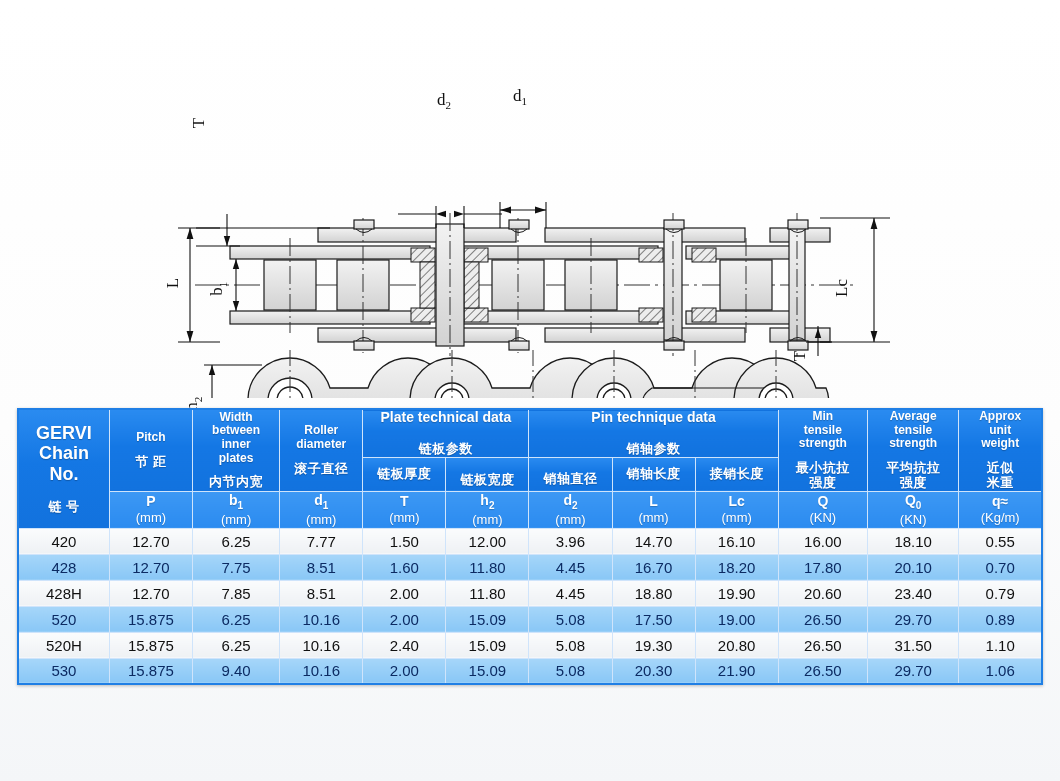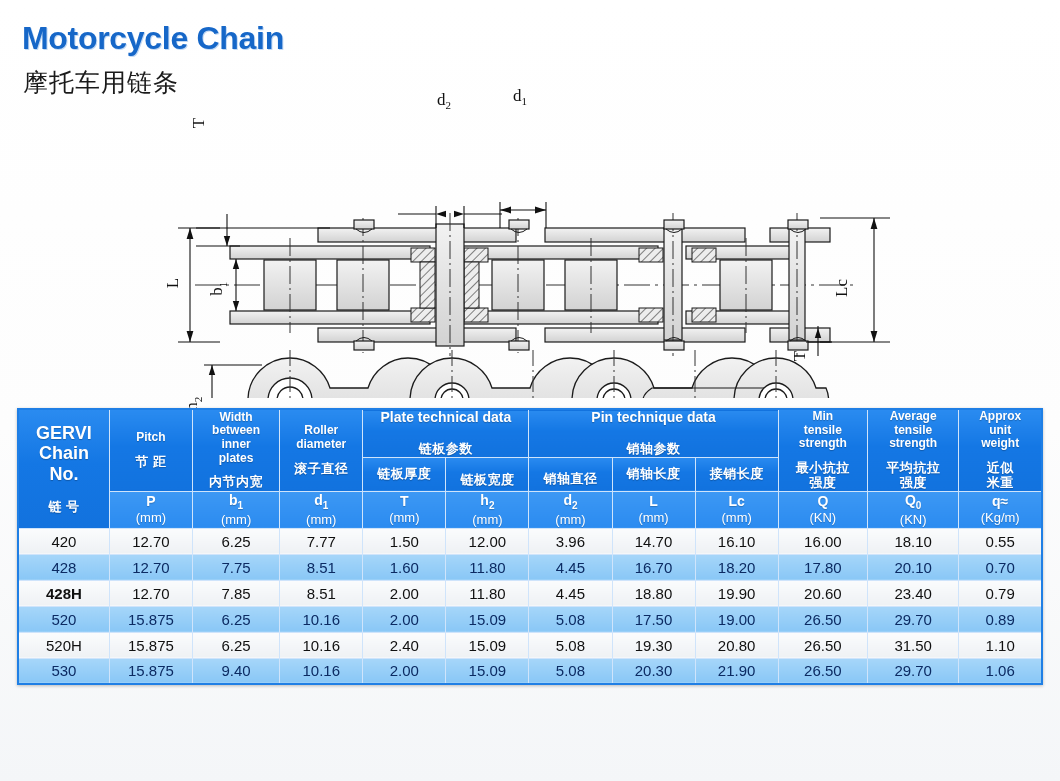--- a/index.html
+++ b/index.html
@@ -106,22 +106,20 @@
     border-top: 1px solid #e8eef5;
     border-bottom: 1px solid #e8eef5;
   }
   #spec-table { border: 2px solid #1f7fe5; }
 </style>
 </head>
 <body>
 
 <div id="page">
 
-  <div class="title-en">Motorcycle Chain</div>
-  <div class="title-cn">摩托车用链条</div>
 
   <div id="diagram">
     <svg width="1060" height="310" viewBox="0 0 1060 310">
       <defs>
         <linearGradient id="metal" x1="0" y1="0" x2="0" y2="1">
           <stop offset="0%" stop-color="#f2f2f2"></stop>
           <stop offset="50%" stop-color="#e2e2e2"></stop>
           <stop offset="100%" stop-color="#d2d2d2"></stop>
         </linearGradient>
         <pattern id="hatch" width="6" height="6" patternUnits="userSpaceOnUse" patternTransform="rotate(45)">
@@ -534,21 +532,21 @@
           <td>1.60</td>
           <td>11.80</td>
           <td>4.45</td>
           <td>16.70</td>
           <td>18.20</td>
           <td>17.80</td>
           <td>20.10</td>
           <td>0.70</td>
         </tr>
         <tr class="r-odd">
-          <td style="font-weight: 700;">428H</td>
+          <td style="font-weight: 400;">428H</td>
           <td>12.70</td>
           <td>7.85</td>
           <td>8.51</td>
           <td>2.00</td>
           <td>11.80</td>
           <td>4.45</td>
           <td>18.80</td>
           <td>19.90</td>
           <td>20.60</td>
           <td>23.40</td>

